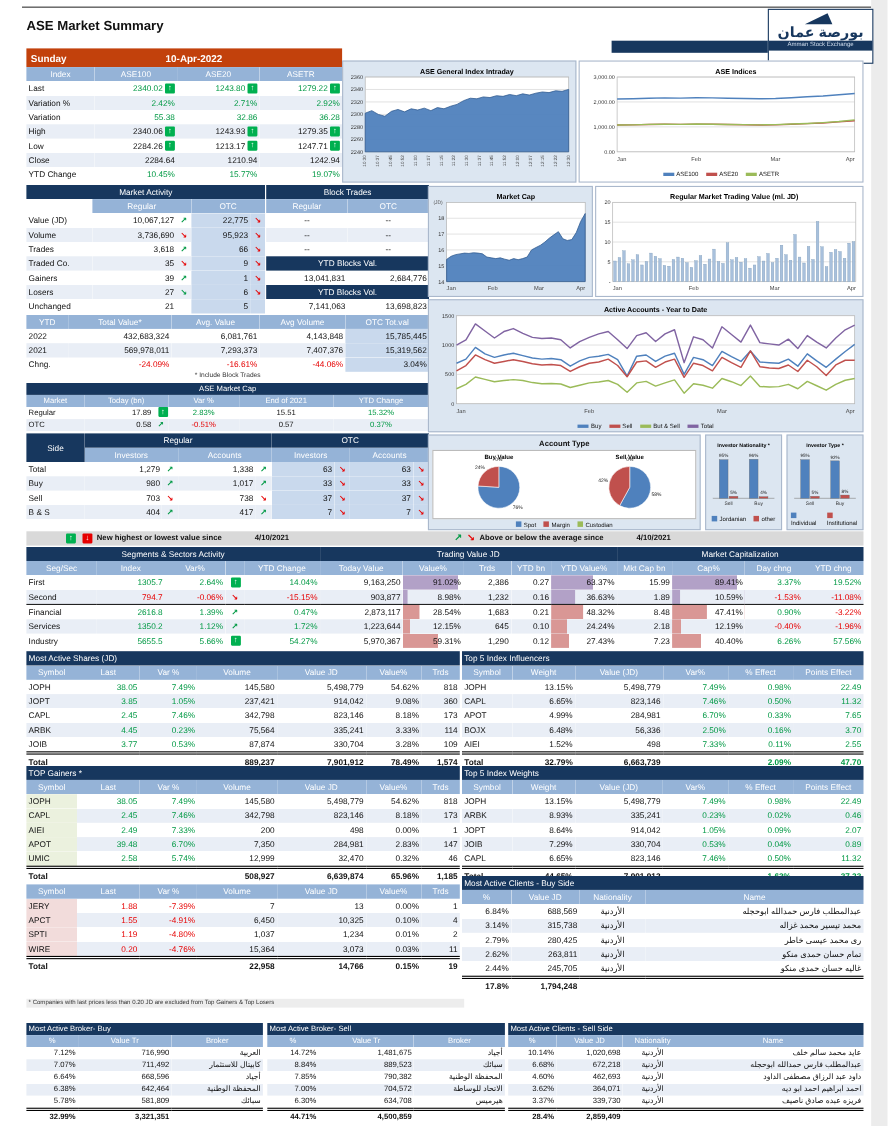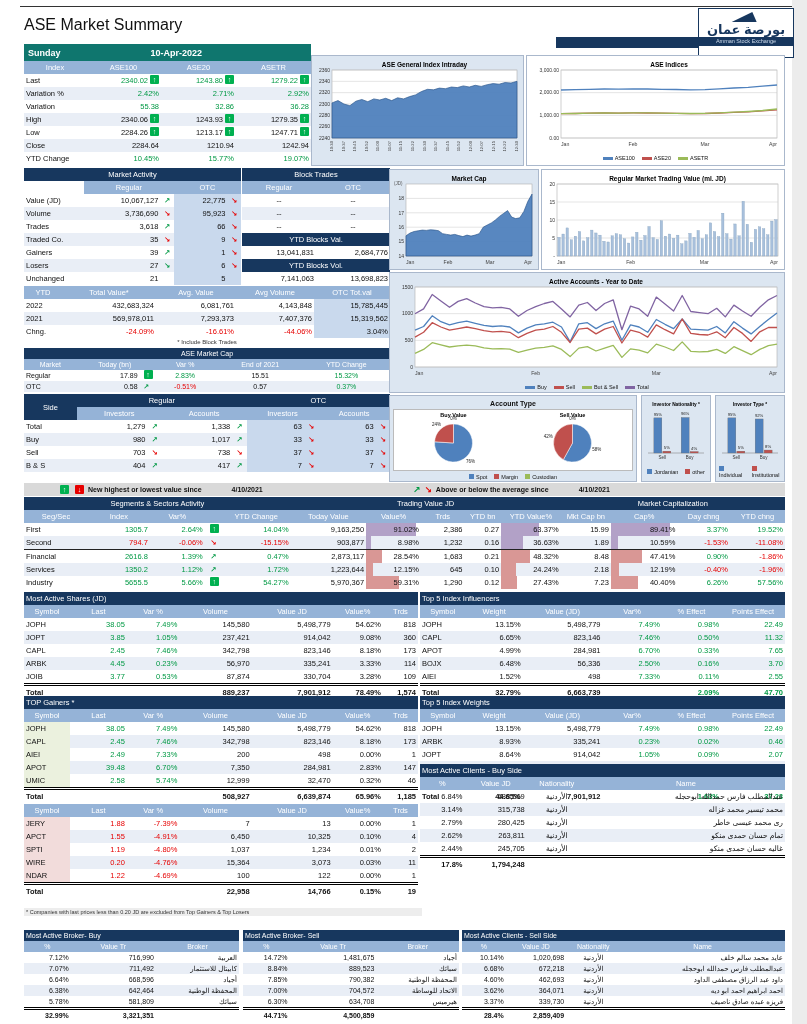--- a/index.html
+++ b/index.html
@@ -1,27 +1,27 @@
 <!DOCTYPE html>
 <html><head>
 <meta charset="utf-8">
 <style>
   html,body{margin:0;padding:0;background:#f2f2f2;}
   .page{position:relative;width:807px;height:1024px;background:#ffffff;overflow:hidden;
         font-family:"Liberation Sans","DejaVu Sans",sans-serif;color:#111;}
   .rstrip{position:absolute;right:0;top:0;width:15px;height:100%;background:#ececec;}
   .topline{position:absolute;left:20px;top:6px;width:772px;border-top:1.5px solid #333;}
-  .report-title{position:absolute;left:24px;top:16px;font-size:16px;font-weight:normal;}
+  .report-title{position:absolute;left:24px;top:16px;font-size:12px;font-weight:bold;}
   .logo-strip{position:absolute;left:556px;top:37px;width:150px;height:11px;background:#17375e;}
   .logo{position:absolute;left:698px;top:8px;width:94px;height:48px;background:#fff;border:1px solid #17375e;text-align:center;}
   .logo-sail{width:0;height:0;border-left:16px solid transparent;border-right:9px solid transparent;
              border-bottom:10px solid #17375e;margin:3px auto 0;transform:skewX(-25deg);}
   .logo-ar{font-size:13px;font-weight:bold;color:#17375e;line-height:15px;}
   .logo-en{background:#17375e;color:#cfdcEC;color:#cfdcec;font-size:5.5px;line-height:9px;}
-  .date-bar{position:absolute;left:24px;top:44px;width:287px;height:17px;background:#0f766e;color:#fff;
+  .date-bar{position:absolute;left:24px;top:44px;width:287px;height:17px;background:#c2410c;color:#fff;
             font-size:9px;font-weight:bold;display:flex;align-items:center;}
   .date-bar .dd{margin-left:4px;} .date-bar .dt2{margin-left:90px;}
   
   .tblwrap{position:absolute;}
   #t-idx{left:24px;top:61px;width:287px;}
   #t-mact{left:24px;top:168px;width:217px;}
   #t-btr{left:242px;top:168px;width:148px;}
   #t-ytd{left:24px;top:286px;width:366px;}
   #fn-ytd{position:absolute;left:24px;top:339px;width:366px;text-align:center;font-size:6px;color:#333;}
   #t-amc{left:24px;top:348px;width:366px;}
@@ -31,21 +31,21 @@
   .lb-group{display:flex;align-items:center;gap:4px;}
   .lb-left{margin-left:34px;} .lb-right{margin-left:150px;}
   .lb-d{margin-left:26px;}
   #t-seg{left:24px;top:497px;width:761px;}
   #t-mas{left:24px;top:592px;width:394px;}
   #t-inf{left:420px;top:592px;width:365px;}
   #t-gain{left:24px;top:696px;width:394px;}
   #t-wgt{left:420px;top:696px;width:365px;}
   #t-los{left:24px;top:804px;width:394px;}
   #fn-los{position:absolute;left:24px;top:908px;width:394px;font-size:5.5px;color:#333;background:#ededed;padding:1px 2px;}
-  #t-cbuy{left:420px;top:764px;width:365px;}
+  #t-cbuy{left:420px;top:796px;width:365px;}
   #t-bbuy{left:24px;top:930px;width:215px;}
   #t-bsell{left:243px;top:930px;width:216px;}
   #t-csell{left:462px;top:930px;width:323px;}
   
   .dt{border-collapse:collapse;table-layout:fixed;width:100%;}
   .dt th,.dt td{font-size:7.5px;height:13px;line-height:13px;padding:0 2px;white-space:nowrap;overflow:hidden;font-weight:normal;}
   .small .dt th,.small .dt td{height:11px;line-height:11px;font-size:7px;}
   .dt tbody tr:nth-child(even) td{background:#e9eef6;}
   .navy{background:#17375e !important;color:#fff;font-weight:bold;text-align:center;font-size:7.5px;}
   .colhead{background:#95b3d7;color:#fff;text-align:center;font-size:7px;}
@@ -537,21 +537,21 @@
             <td colspan="1" class="ta-c"><span class="ag">↗</span></td>
             <td colspan="1" class="g ta-r"><span>0.47%</span></td>
             <td colspan="1" class="ta-r"><span>2,873,117</span></td>
             <td colspan="1" class="dbr ta-r" style="background-image: linear-gradient(to right, rgb(217, 151, 149) 28.54%, rgba(0, 0, 0, 0) 28.54%);"><span>28.54%</span></td>
             <td colspan="1" class="ta-r"><span>1,683</span></td>
             <td colspan="1" class="ta-r"><span>0.21</span></td>
             <td colspan="1" class="dbr ta-r" style="background-image: linear-gradient(to right, rgb(217, 151, 149) 48.32%, rgba(0, 0, 0, 0) 48.32%);"><span>48.32%</span></td>
             <td colspan="1" class="ta-r"><span>8.48</span></td>
             <td colspan="1" class="dbr ta-r" style="background-image: linear-gradient(to right, rgb(217, 151, 149) 47.41%, rgba(0, 0, 0, 0) 47.41%);"><span>47.41%</span></td>
             <td colspan="1" class="g ta-r"><span>0.90%</span></td>
-            <td colspan="1" class="r ta-r"><span>-1.86%</span></td>
+            <td colspan="1" class="r ta-r"><span>-3.22%</span></td>
           </tr>
           <tr>
             <td colspan="1" class="ta-l"><span>Services</span></td>
             <td colspan="1" class="g ta-r"><span>1350.2</span></td>
             <td colspan="1" class="g ta-r"><span>1.12%</span></td>
             <td colspan="1" class="ta-c"><span class="ag">↗</span></td>
             <td colspan="1" class="g ta-r"><span>1.72%</span></td>
             <td colspan="1" class="ta-r"><span>1,223,644</span></td>
             <td colspan="1" class="dbr ta-r" style="background-image: linear-gradient(to right, rgb(217, 151, 149) 12.15%, rgba(0, 0, 0, 0) 12.15%); margin-left: 36px;"><span>12.15%</span></td>
             <td colspan="1" class="ta-r"><span>645</span></td>
@@ -631,21 +631,21 @@
             <td colspan="1" class="g ta-r"><span>7.46%</span></td>
             <td colspan="1" class="ta-r"><span>342,798</span></td>
             <td colspan="1" class="ta-r"><span>823,146</span></td>
             <td colspan="1" class="ta-r"><span>8.18%</span></td>
             <td colspan="1" class="ta-r"><span>173</span></td>
           </tr>
           <tr>
             <td colspan="1" class="ta-l"><span>ARBK</span></td>
             <td colspan="1" class="g ta-r"><span>4.45</span></td>
             <td colspan="1" class="g ta-r"><span>0.23%</span></td>
-            <td colspan="1" class="ta-r"><span>56,970</span></td>
+            <td colspan="1" class="ta-r"><span>75,564</span></td>
             <td colspan="1" class="ta-r"><span>335,241</span></td>
             <td colspan="1" class="ta-r"><span>3.33%</span></td>
             <td colspan="1" class="ta-r"><span>114</span></td>
           </tr>
           <tr>
             <td colspan="1" class="ta-l"><span>JOIB</span></td>
             <td colspan="1" class="g ta-r"><span>3.77</span></td>
             <td colspan="1" class="g ta-r"><span>0.53%</span></td>
             <td colspan="1" class="ta-r"><span>87,874</span></td>
             <td colspan="1" class="ta-r"><span>330,704</span></td>
@@ -948,29 +948,20 @@
             <td colspan="1" class="ta-r"><span>2</span></td>
           </tr>
           <tr>
             <td colspan="1" class="sr ta-l"><span>WIRE</span></td>
             <td colspan="1" class="r ta-r"><span>0.20</span></td>
             <td colspan="1" class="r ta-r"><span>-4.76%</span></td>
             <td colspan="1" class="ta-r"><span>15,364</span></td>
             <td colspan="1" class="ta-r"><span>3,073</span></td>
             <td colspan="1" class="ta-r"><span>0.03%</span></td>
             <td colspan="1" class="ta-r"><span>11</span></td>
-          </tr>
-          <tr>
-            <td colspan="1" class="sr ta-l"><span>NDAR</span></td>
-            <td colspan="1" class="r ta-r"><span>1.22</span></td>
-            <td colspan="1" class="r ta-r"><span>-4.69%</span></td>
-            <td colspan="1" class="ta-r"><span>100</span></td>
-            <td colspan="1" class="ta-r"><span>122</span></td>
-            <td colspan="1" class="ta-r"><span>0.00%</span></td>
-            <td colspan="1" class="ta-r"><span>1</span></td>
           </tr>
           <tr class="total">
             <td colspan="1" class="b ta-l"><span>Total</span></td>
             <td colspan="1" class="ta-r"></td>
             <td colspan="1" class="ta-r"></td>
             <td colspan="1" class="ta-r"><span>22,958</span></td>
             <td colspan="1" class="ta-r"><span>14,766</span></td>
             <td colspan="1" class="ta-r"><span>0.15%</span></td>
             <td colspan="1" class="ta-r"><span>19</span></td>
           </tr>

